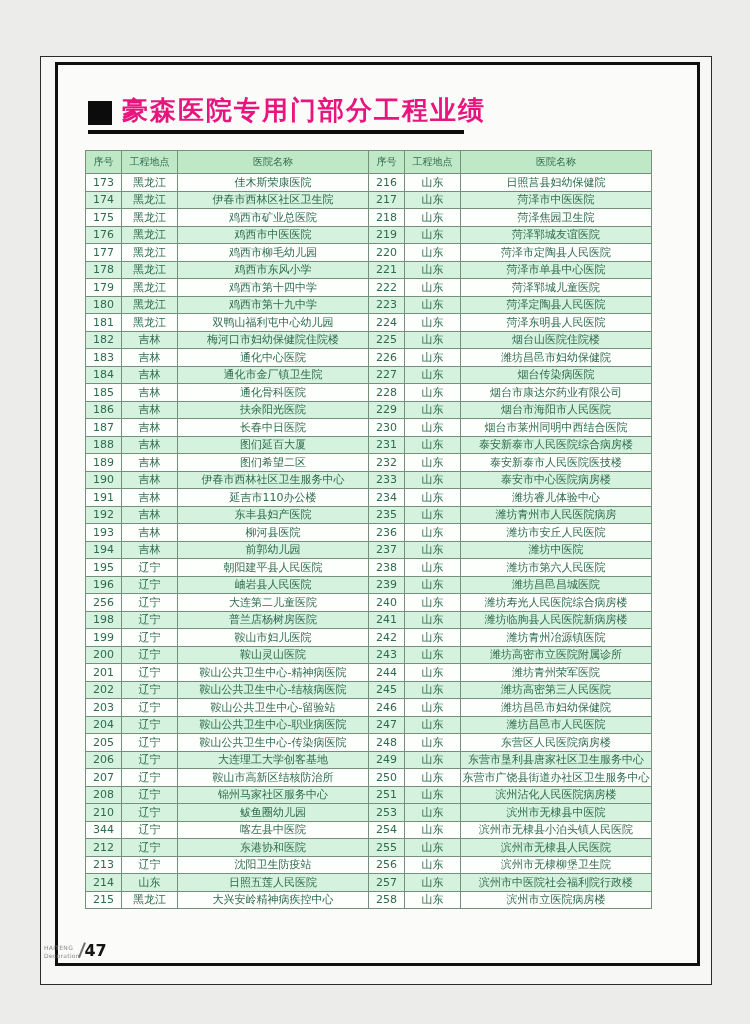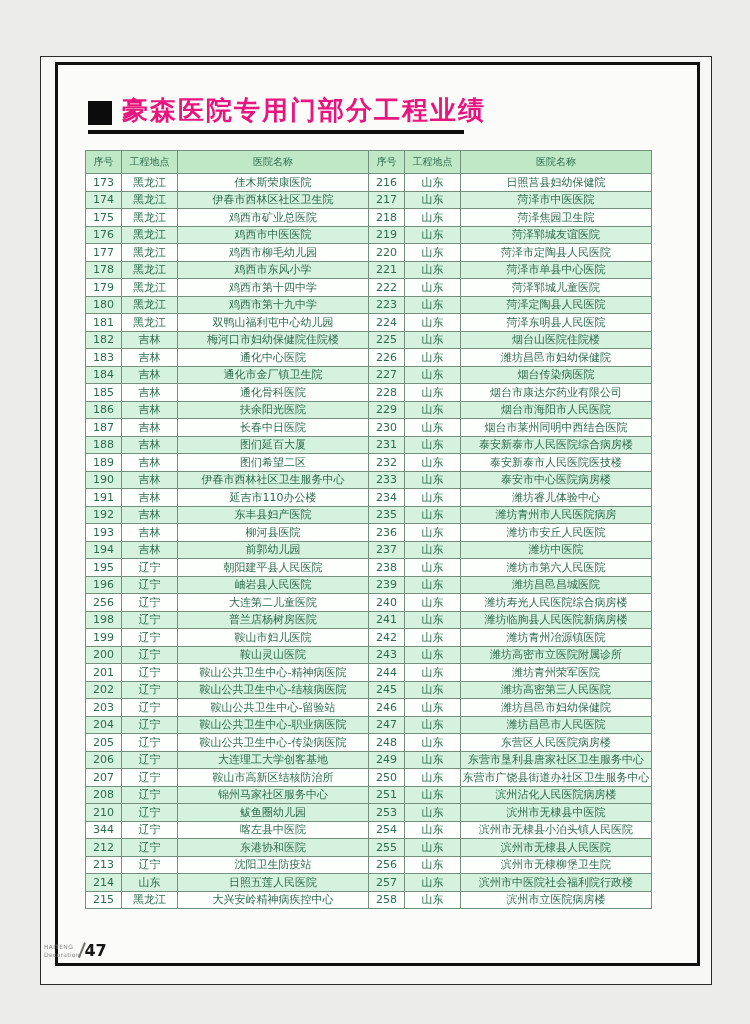--- a/index.html
+++ b/index.html
@@ -83,21 +83,21 @@
     font-size: 11px;
   }
   table.projects tr.alt td { background: #d5f2de; }
   .col-0 { width: 36px; }
   .col-1 { width: 56px; }
   .col-2 { width: 191px; }
   .footer-logo {
     position: absolute;
     left: 44px; top: 942px;
     display: flex;
-    align-items: center;
+    align-items: flex-end;
     background: transparent;
     z-index: 5;
   }
   .logo-text {
     font-size: 6px;
     color: #8a8a86;
     line-height: 1.25;
     text-align: left;
     letter-spacing: 0.3px;
   }

